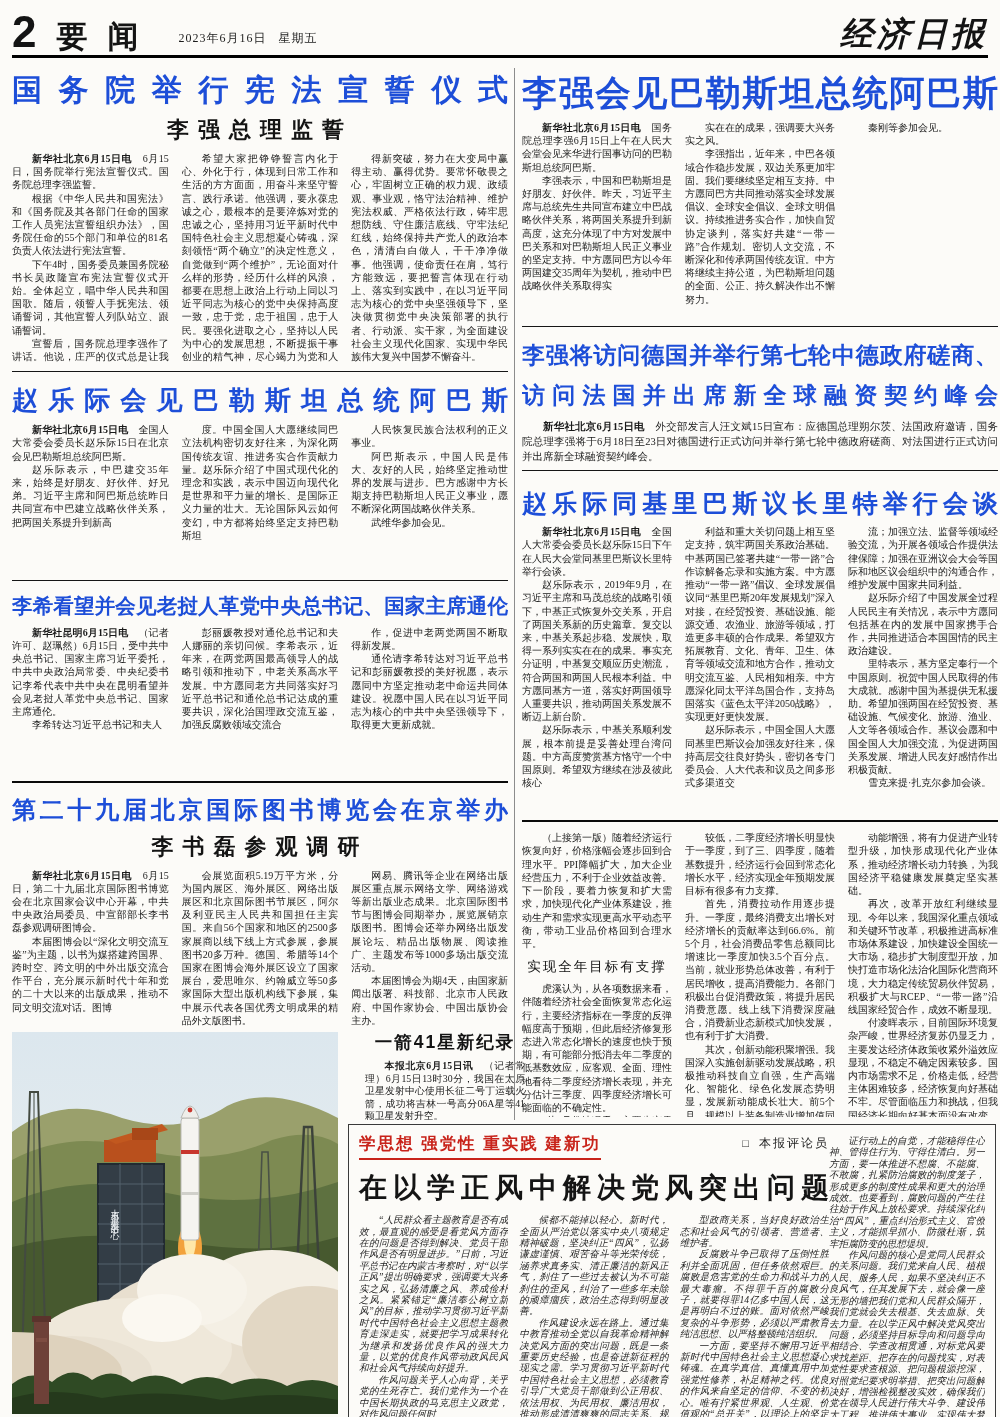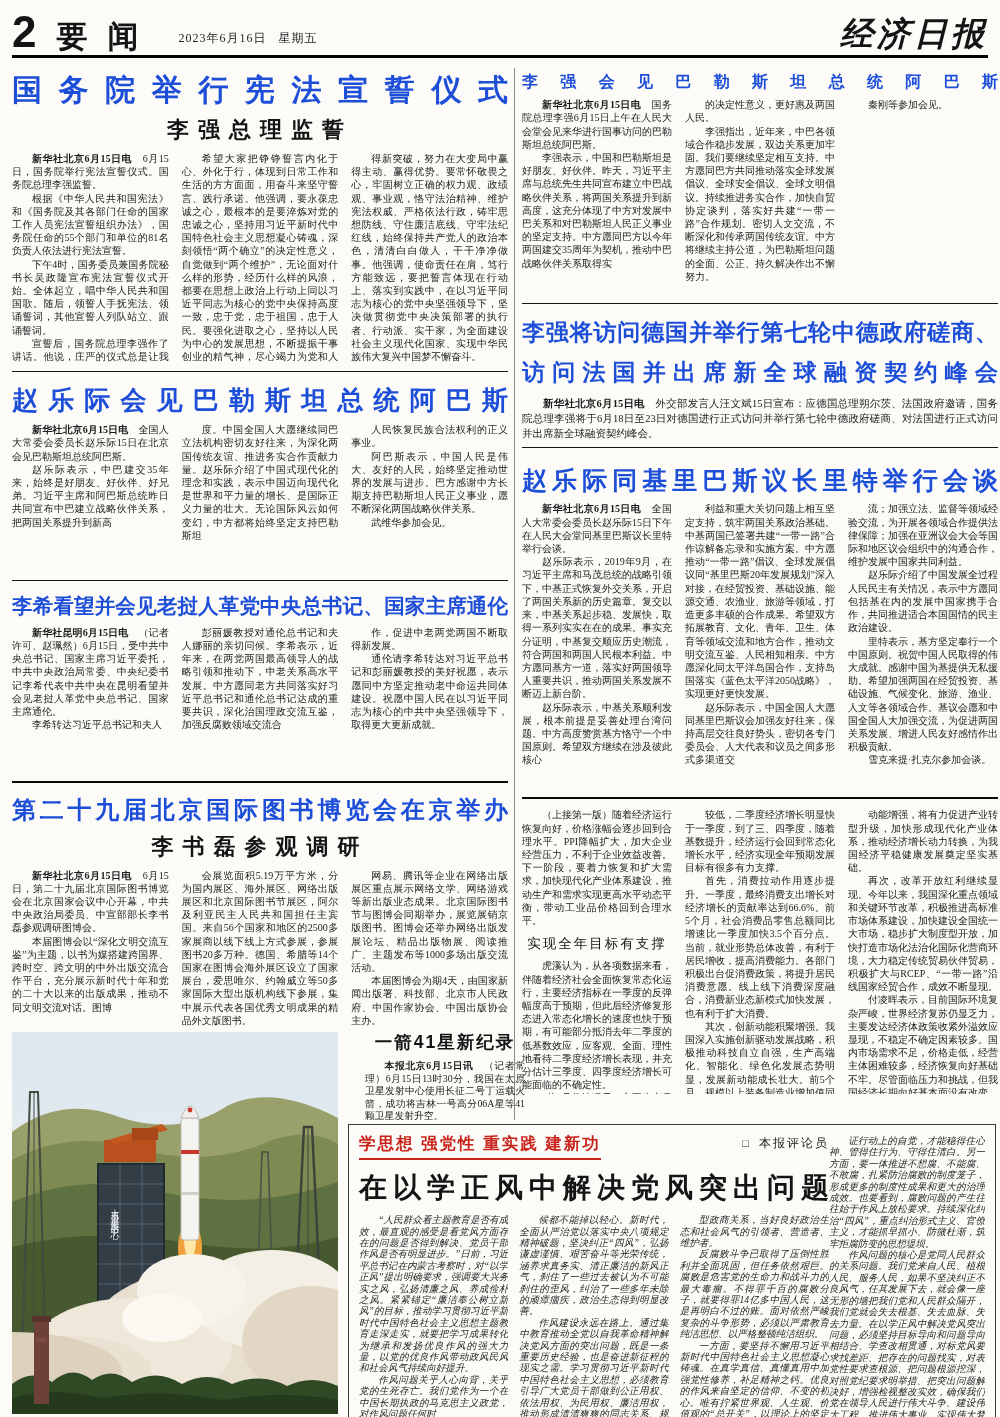--- a/index.html
+++ b/index.html
@@ -23,21 +23,21 @@
   .sep{border:none;border-top:1px solid #161616;margin:7px 0;}
   .sep.thick{border-top:2.5px solid #0a0a0a;}
 
   .article{overflow:hidden;}
   .headline{font-family:"Liberation Sans",sans-serif;font-weight:bold;color:#1d4ed8;
             text-align:justify;text-align-last:justify;line-height:1.2;}
   .hl-a{font-size:30px;margin:8px 0 2px;}
   .hl-b{font-size:26px;margin:6px 0 2px;}
   .hl-c{font-size:20.5px;margin:6px 0 2px;}
   .hl-d{font-size:24px;margin:6px 0 0;}
-  .hl-e{font-size:16px;margin:8px 0 2px;}
+  .hl-e{font-size:35px;margin:8px 0 2px;}
   .hl-f{font-size:23px;margin:4px 0 0;line-height:1.55;}
   .hl-g{font-size:25px;margin:10px 0 2px;}
   .subtitle{font-family:"Liberation Sans",sans-serif;font-weight:bold;text-align:center;
             font-size:22px;letter-spacing:9px;margin:7px 0 2px;}
 
   .bodycols{display:flex;gap:13px;margin-top:7px;}
   .bcol{flex:1;overflow:hidden;}
   .h-a .bodycols{height:212px;}
   .h-b .bodycols{height:150px;}
   .h-c .bodycols{height:148px;}
@@ -184,21 +184,21 @@
   <div class="stack-right">
 
     <div class="article h-e">
       <div class="headline hl-e">李强会见巴勒斯坦总统阿巴斯</div>
       <div class="bodycols">
         <div class="bcol">
             <p class="para"><b>新华社北京6月15日电</b>　国务院总理李强6月15日上午在人民大会堂会见来华进行国事访问的巴勒斯坦总统阿巴斯。</p>
             <p class="para">李强表示，中国和巴勒斯坦是好朋友、好伙伴。昨天，习近平主席与总统先生共同宣布建立中巴战略伙伴关系，将两国关系提升到新高度，这充分体现了中方对发展中巴关系和对巴勒斯坦人民正义事业的坚定支持。中方愿同巴方以今年两国建交35周年为契机，推动中巴战略伙伴关系取得实</p>
           </div>
         <div class="bcol">
-            <p class="para">的决定性意义，更好惠及两国人民。</p>
+            <p class="para">实在在的成果，强调要大兴务实之风。</p>
             <p class="para">李强指出，近年来，中巴各领域合作稳步发展，双边关系更加牢固。我们要继续坚定相互支持。中方愿同巴方共同推动落实全球发展倡议、全球安全倡议、全球文明倡议。持续推进务实合作，加快自贸协定谈判，落实好共建“一带一路”合作规划。密切人文交流，不断深化和传承两国传统友谊。中方将继续主持公道，为巴勒斯坦问题的全面、公正、持久解决作出不懈努力。</p>
           </div>
         <div class="bcol">
             <p class="para">秦刚等参加会见。</p>
           </div>
       </div>
     </div>
 
     <hr class="sep">
 

